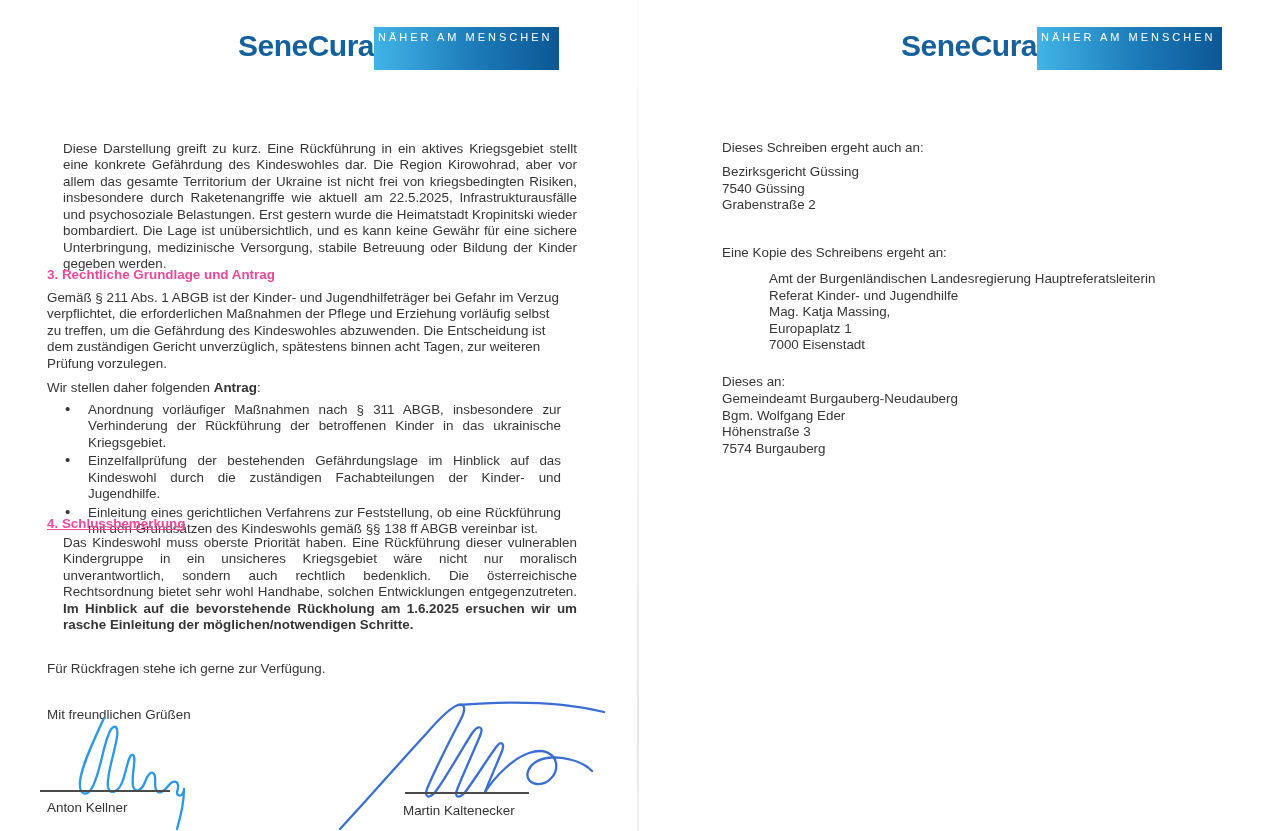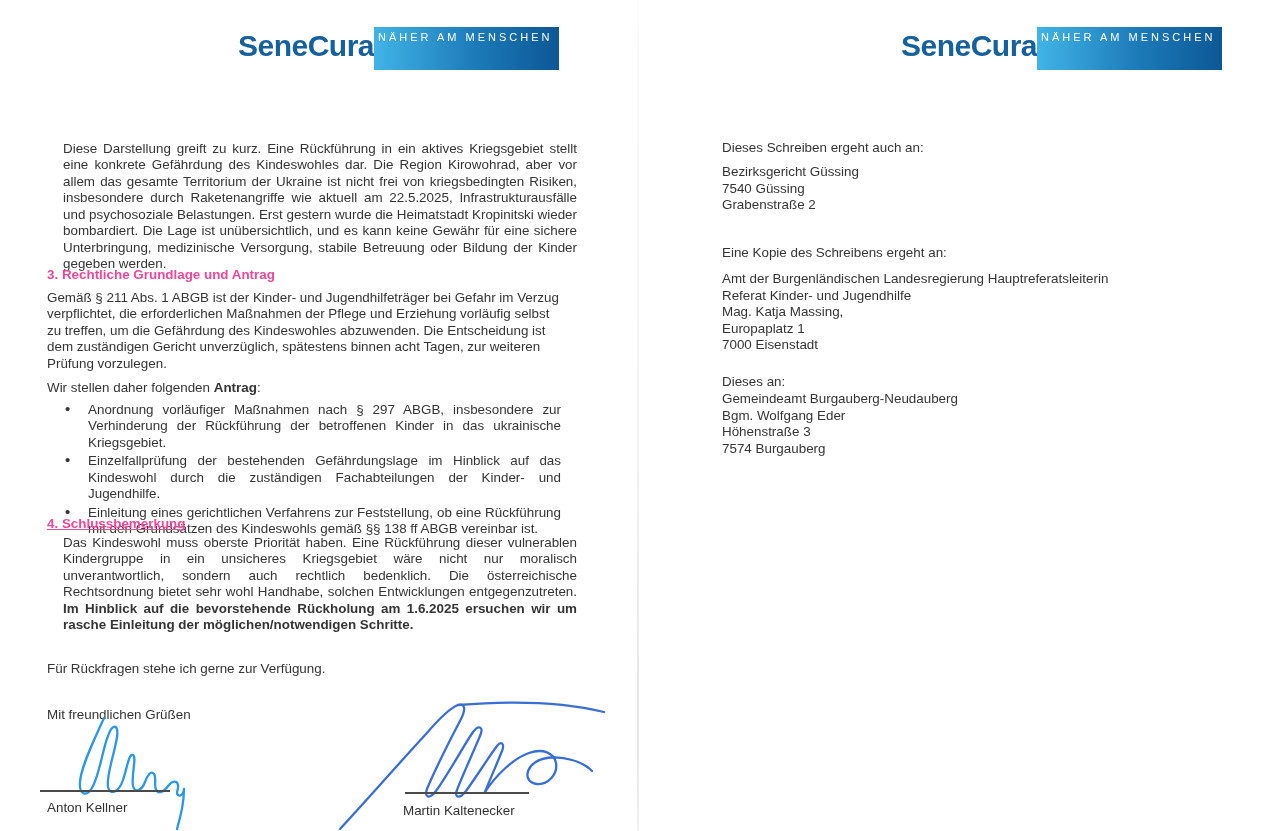--- a/index.html
+++ b/index.html
@@ -143,21 +143,21 @@
 
   <h3 class="col-left heading" style="top:267px;">3. Rechtliche Grundlage und Antrag</h3>
 
   <p class="col-left body-text" style="top:290px;">Gemäß § 211 Abs. 1 ABGB ist der Kinder- und Jugendhilfeträger bei Gefahr im Verzug verpflichtet, die erforderlichen Maßnahmen der Pflege und Erziehung vorläufig selbst zu treffen, um die Gefährdung des Kindeswohles abzuwenden. Die Entscheidung ist dem zuständigen Gericht unverzüglich, spätestens binnen acht Tagen, zur weiteren Prüfung vorzulegen.</p>
 
   <div class="col-left body-text" style="top:380px;">
     <span>Wir stellen daher folgenden </span><span class="b">Antrag</span><span>:</span>
   </div>
 
   <ul class="col-left bullets" style="top:402px;">
-    <li><span>Anordnung vorläufiger Maßnahmen nach § 297 ABGB, insbesondere zur Verhinderung der Rückführung der betroffenen Kinder in das ukrainische Kriegsgebiet.</span></li>
+    <li><span>Anordnung vorläufiger Maßnahmen nach § 311 ABGB, insbesondere zur Verhinderung der Rückführung der betroffenen Kinder in das ukrainische Kriegsgebiet.</span></li>
     <li><span>Einzelfallprüfung der bestehenden Gefährdungslage im Hinblick auf das Kindeswohl durch die zuständigen Fachabteilungen der Kinder- und Jugendhilfe.</span></li>
     <li><span>Einleitung eines gerichtlichen Verfahrens zur Feststellung, ob eine Rückführung mit den Grundsätzen des Kindeswohls gemäß §§ 138 ff ABGB vereinbar ist.</span></li>
   </ul>
 
   <h3 class="col-left heading" style="top:516px;text-decoration:underline;">4. Schlussbemerkung</h3>
 
   <p class="col-left body-text just" style="top:535px;">
     <span>Das Kindeswohl muss oberste Priorität haben. Eine Rückführung dieser vulnerablen Kindergruppe in ein unsicheres Kriegsgebiet wäre nicht nur moralisch unverantwortlich, sondern auch rechtlich bedenklich. Die österreichische Rechtsordnung bietet sehr wohl Handhabe, solchen Entwicklungen entgegenzutreten. </span><span class="b">Im Hinblick auf die bevorstehende Rückholung am 1.6.2025 ersuchen wir um rasche Einleitung der möglichen/notwendigen Schritte.</span>
   </p>
 
@@ -202,21 +202,21 @@
   </div>
 
   <div class="col-right addr-line" style="top:140px;">Dieses Schreiben ergeht auch an:</div>
   <div class="col-right" style="top:164px;">
     <div class="addr-line">Bezirksgericht Güssing</div>
     <div class="addr-line">7540 Güssing</div>
     <div class="addr-line">Grabenstraße 2</div>
   </div>
 
   <div class="col-right addr-line" style="top:245px;">Eine Kopie des Schreibens ergeht an:</div>
-  <div class="col-right" style="top:271px;">
+  <div class="col-right" style="top:271px;margin-left:47px;">
     <div class="addr-line">Amt der Burgenländischen Landesregierung Hauptreferatsleiterin</div>
     <div class="addr-line">Referat Kinder- und Jugendhilfe</div>
     <div class="addr-line">Mag. Katja Massing,</div>
     <div class="addr-line">Europaplatz 1</div>
     <div class="addr-line">7000 Eisenstadt</div>
   </div>
 
   <div class="col-right addr-line" style="top:374px;">Dieses an:</div>
   <div class="col-right" style="top:391px;">
     <div class="addr-line">Gemeindeamt Burgauberg-Neudauberg</div>

